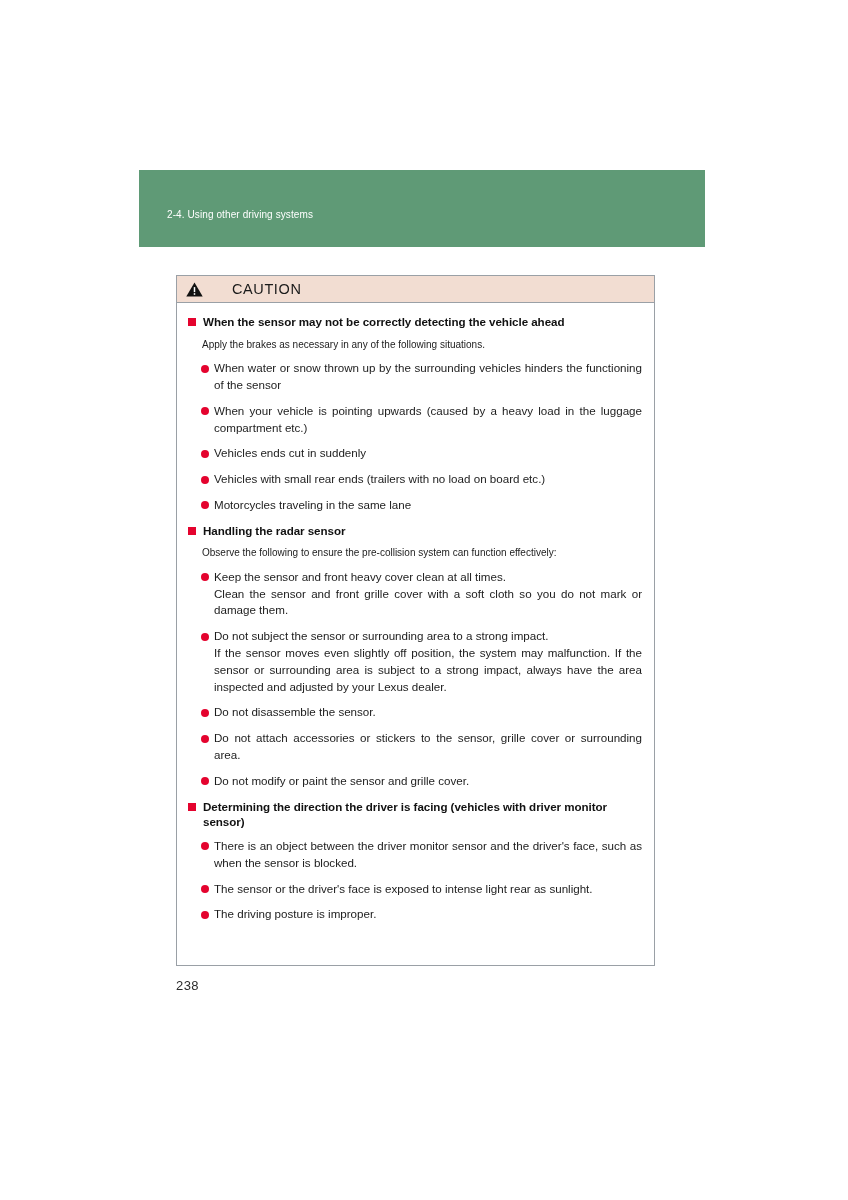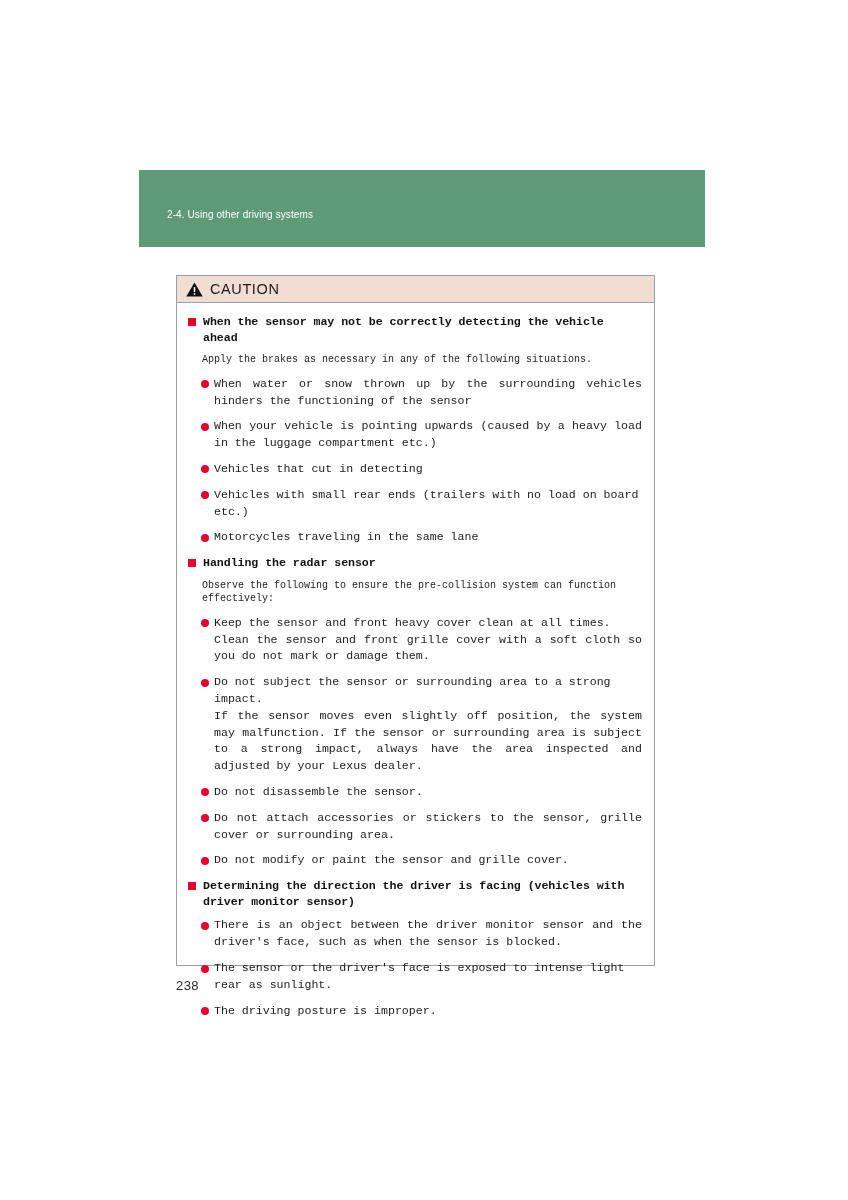--- a/index.html
+++ b/index.html
@@ -60,26 +60,26 @@
     width: 17px;
     height: 15px;
     flex: 0 0 auto;
     margin-right: 7px;
   }
   .caution-title {
     font-size: 14.5px;
     color: #1a1a1a;
     letter-spacing: 0.6px;
     line-height: 1;
+    margin-left: 22px;
   }
 
   .caution-body {
     padding: 11px 12px 10px 11px;
     box-sizing: border-box;
-    font-family: Liberation Mono, monospace;
   }
 
   
   .sq-heading {
     position: relative;
     padding-left: 15px;
     font-size: 11.6px;
     font-weight: bold;
     color: #111111;
     line-height: 1.35;
@@ -172,21 +172,21 @@
       <div class="dot-item">
         <span class="dot-bullet"></span>
         <span class="sub-line">When water or snow thrown up by the surrounding vehicles hinders the functioning of the sensor</span>
       </div>
       <div class="dot-item">
         <span class="dot-bullet"></span>
         <span class="sub-line">When your vehicle is pointing upwards (caused by a heavy load in the luggage compartment etc.)</span>
       </div>
       <div class="dot-item">
         <span class="dot-bullet"></span>
-        <span class="lead-line">Vehicles that cut in detecting</span>
+        <span class="lead-line">Vehicles ends cut in suddenly</span>
       </div>
       <div class="dot-item">
         <span class="dot-bullet"></span>
         <span class="lead-line">Vehicles with small rear ends (trailers with no load on board etc.)</span>
       </div>
       <div class="dot-item">
         <span class="dot-bullet"></span>
         <span class="lead-line">Motorcycles traveling in the same lane</span>
       </div>
     </div>

